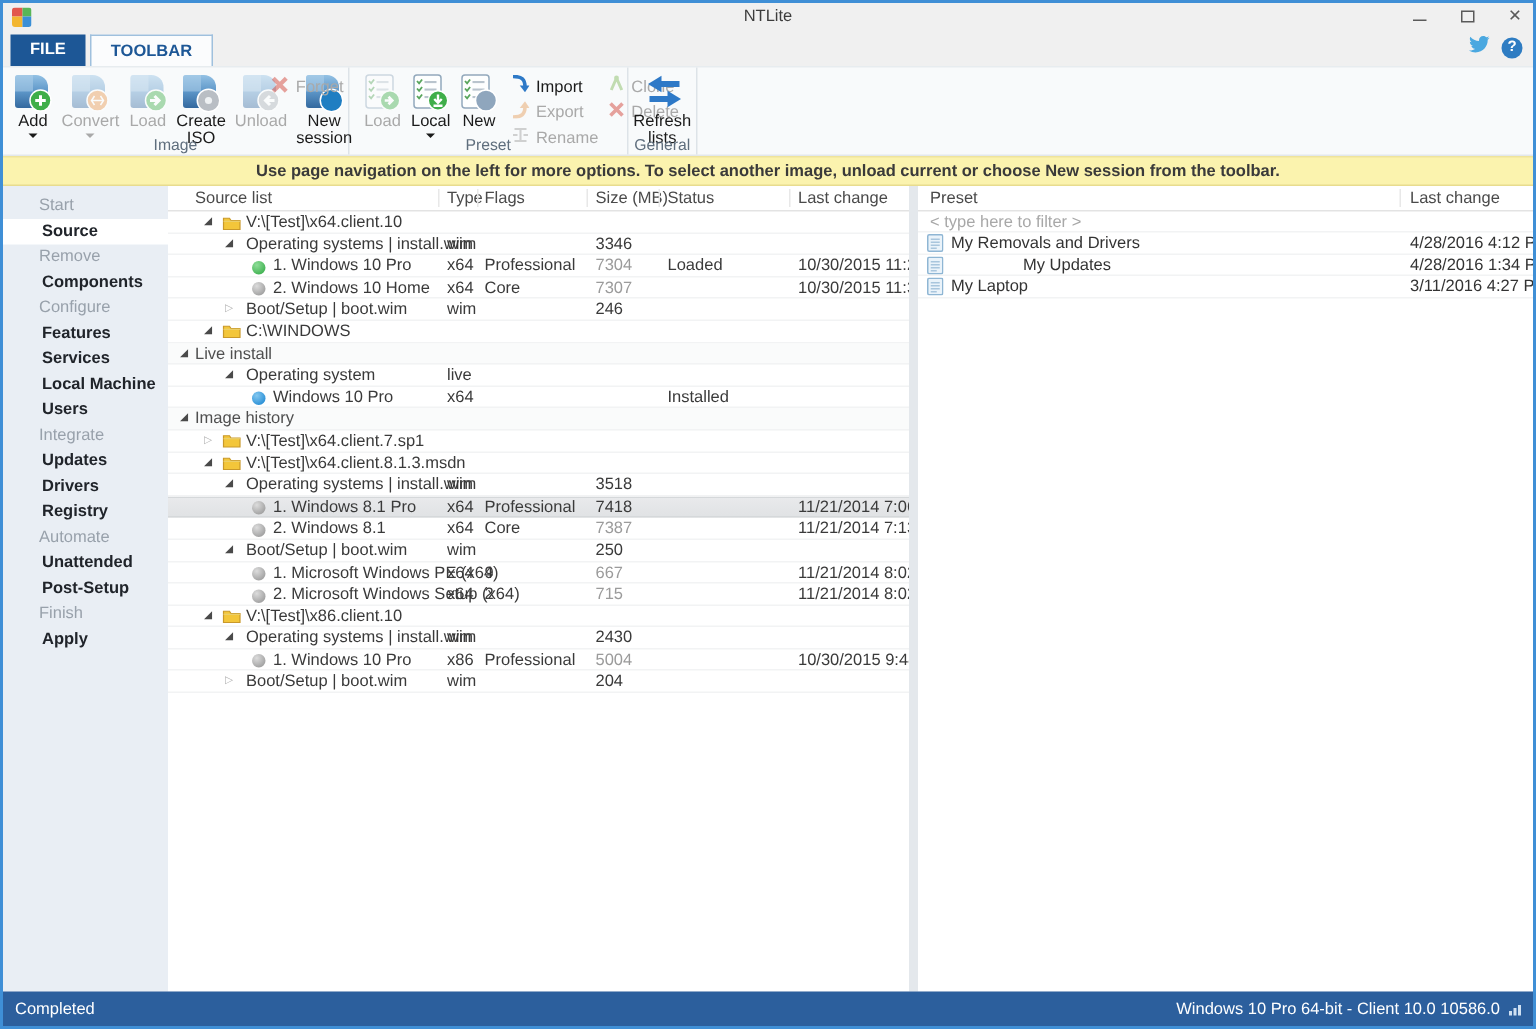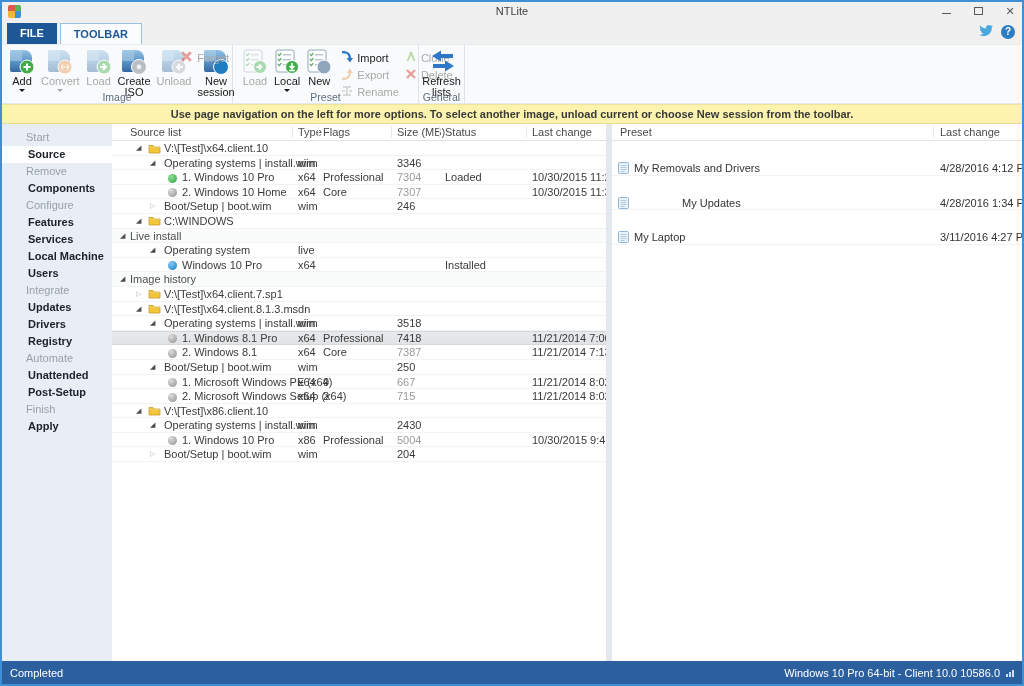--- a/index.html
+++ b/index.html
@@ -66,21 +66,21 @@
   .muted { color:#9b9b9b; }
   .expander { position:absolute; top:0; font-size:7px; line-height:14px; }
   .exp-open { color:#4a4a4a; }
   .exp-closed { color:#b2b2b2; }
   .dot { position:absolute; top:3.5px; width:9px; height:9px; border-radius:50%; }
   .dot-green { background:radial-gradient(circle at 35% 30%, #8fdd98, #2aa63e); }
   .dot-gray  { background:radial-gradient(circle at 35% 30%, #dcdcdc, #8f8f8f); }
   .dot-blue  { background:radial-gradient(circle at 35% 30%, #84c8f0, #1180cf); }
   .tree-folder { position:absolute; top:1.5px; }
   .flt-row { height:14px; line-height:14px; font-size:11px; color:#a8a8a8; padding-left:8px; box-shadow:inset 0 -1px 0 #f2f3f4; }
-  .pr-row { position:relative; height:14.6px; font-size:11px; color:#333; box-shadow:inset 0 -1px 0 #f2f3f4; cursor:default;margin-top:20px; }
+  .pr-row { position:relative; height:14.6px; font-size:11px; color:#333; box-shadow:inset 0 -1px 0 #f2f3f4; cursor:default; }
   
   .statusbar { position:absolute; left:0; right:0; bottom:0; height:23px; background:#2c5f9d; color:#fff; display:flex; align-items:center; font-size:11px; padding:0 8px; }
   .sb-right { margin-left:auto; display:flex; align-items:flex-end; gap:6px; }
   .bars { display:flex; align-items:flex-end; gap:1px; padding-bottom:2px; }
   .bars i { display:block; width:2px; background:#cfe0f2; }
   .bars i:nth-child(1){height:3px;} .bars i:nth-child(2){height:5px;} .bars i:nth-child(3){height:7px;}
 </style>
 </head>
 <body>
 
@@ -527,20 +527,21 @@
     </div>
 
     <div class="splitter"></div>
 
     <div class="panel preset-panel">
       <div class="hdr">
         <span style="left:8px;">Preset</span>
         <span style="left:328px;">Last change</span>
         <i class="hsep" style="left:321px;"></i>
       </div>
+      <div class="flt-row">&lt; type here to filter &gt;</div>
       <div id="preset-rows">
           <div class="pr-row">
             <span class="cell" style="left: 6px; top: 1px;"><svg width="11" height="12" viewBox="0 0 11 12">
                 <rect x="0.5" y="0.5" width="10" height="11" rx="1" fill="#eaf3fa" stroke="#8fb6d4"></rect>
                 <path d="M2.5,3.5 h6 M2.5,5.5 h6 M2.5,7.5 h6 M2.5,9.5 h4" stroke="#a9c6dd" stroke-width="0.9"></path>
               </svg></span>
             <span class="cell" style="left: 22px;">My Removals and Drivers</span>
             <span class="cell" style="left: 328px;">4/28/2016 4:12 PM</span>
           </div>
           <div class="pr-row">

